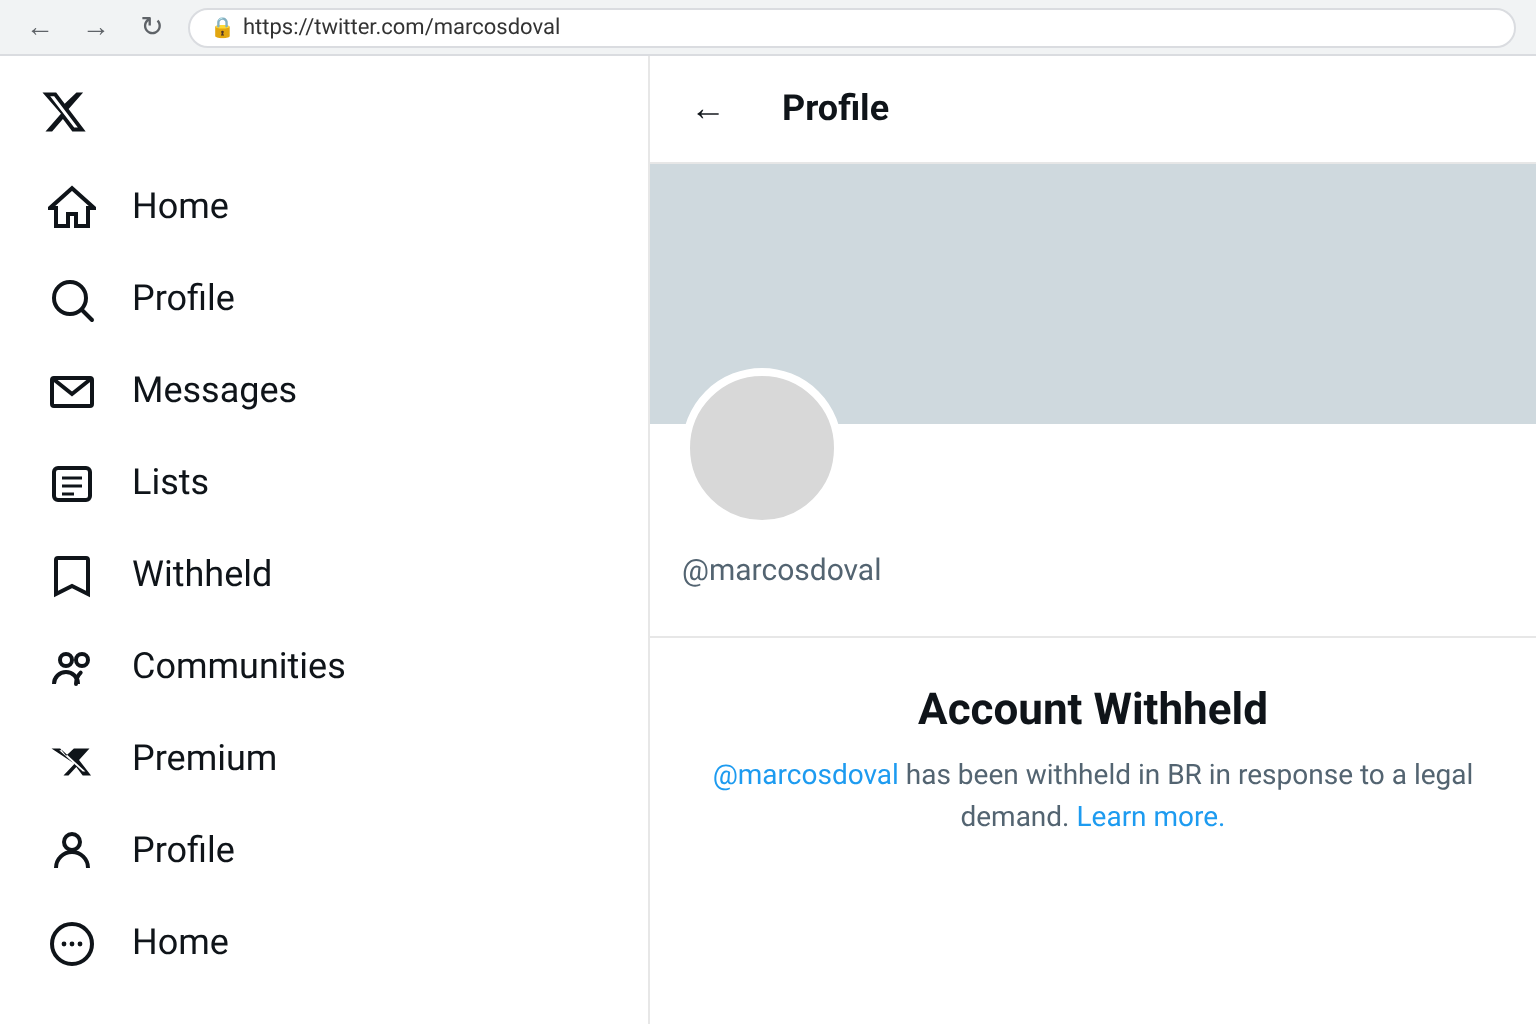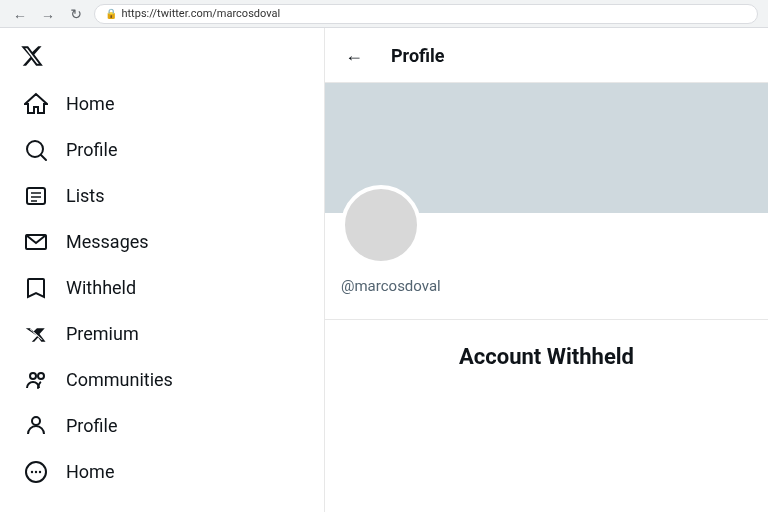--- a/index.html
+++ b/index.html
@@ -231,72 +231,72 @@
           <line x1="17" y1="17" x2="22" y2="22" stroke="#0f1419" stroke-width="2" stroke-linecap="round"></line>
         </svg>
       </div>
       <span class="nav-label">Profile</span>
     </div>
 
 
     <div class="nav-item">
       <div class="nav-icon">
         <svg width="24" height="24" viewBox="0 0 24 24" fill="none" xmlns="http://www.w3.org/2000/svg">
+          <rect x="2" y="5" width="20" height="14" rx="1" stroke="#0f1419" stroke-width="2"></rect>
+          <polyline points="2,5 12,13 22,5" stroke="#0f1419" stroke-width="2" fill="none"></polyline>
+        </svg>
+      </div>
+      <span class="nav-label">Messages</span>
+    </div>
+
+    <div class="nav-item">
+      <div class="nav-icon">
+        <svg width="24" height="24" viewBox="0 0 24 24" fill="none" xmlns="http://www.w3.org/2000/svg">
           <rect x="3" y="4" width="18" height="16" rx="2" stroke="#0f1419" stroke-width="2"></rect>
           <line x1="7" y1="9" x2="17" y2="9" stroke="#0f1419" stroke-width="1.5"></line>
           <line x1="7" y1="13" x2="17" y2="13" stroke="#0f1419" stroke-width="1.5"></line>
           <line x1="7" y1="17" x2="13" y2="17" stroke="#0f1419" stroke-width="1.5"></line>
         </svg>
       </div>
       <span class="nav-label">Lists</span>
     </div>
 
     <div class="nav-item">
       <div class="nav-icon">
         <svg width="24" height="24" viewBox="0 0 24 24" fill="none" xmlns="http://www.w3.org/2000/svg">
-          <rect x="2" y="5" width="20" height="14" rx="1" stroke="#0f1419" stroke-width="2"></rect>
-          <polyline points="2,5 12,13 22,5" stroke="#0f1419" stroke-width="2" fill="none"></polyline>
-        </svg>
-      </div>
-      <span class="nav-label">Messages</span>
-    </div>
-
-    <div class="nav-item">
-      <div class="nav-icon">
-        <svg width="24" height="24" viewBox="0 0 24 24" fill="none" xmlns="http://www.w3.org/2000/svg">
           <path d="M5 3h14a1 1 0 0 1 1 1v17l-8-4-8 4V4a1 1 0 0 1 1-1z" stroke="#0f1419" stroke-width="2" fill="none"></path>
         </svg>
       </div>
       <span class="nav-label">Withheld</span>
-    </div>
-
-    <div class="nav-item">
-      <div class="nav-icon">
-        <svg width="24" height="24" viewBox="0 0 24 24" fill="none" xmlns="http://www.w3.org/2000/svg">
-          <path d="M18.244 6.25h2.5l-5.227 5.76 6.002 7.74h-4.17l-3.214-4.231-3.901 4.231H7.746l5.53-5.835L1.754 6.25H6.08l2.961 3.636 3.902-3.636Zm-.861 11.52h1.333L7.084 7.126H5.617z" fill="#0f1419"></path>
-        </svg>
-      </div>
-      <span class="nav-label">Premium</span>
     </div>
 
     <div class="nav-item">
       <div class="nav-icon">
         <svg width="24" height="24" viewBox="0 0 24 24" fill="none" xmlns="http://www.w3.org/2000/svg">
           <circle cx="9" cy="8" r="3" stroke="#0f1419" stroke-width="2"></circle>
           <circle cx="17" cy="8" r="3" stroke="#0f1419" stroke-width="2"></circle>
           <path d="M3 20c0-3.31 2.69-6 6-6s6 2.69 6 6" stroke="#0f1419" stroke-width="2" fill="none"></path>
           <path d="M14 20c0-2.21.9-4.21 2.34-5.66" stroke="#0f1419" stroke-width="2" fill="none" stroke-linecap="round"></path>
         </svg>
       </div>
       <span class="nav-label">Communities</span>
     </div>
 
     <div class="nav-item">
       <div class="nav-icon">
         <svg width="24" height="24" viewBox="0 0 24 24" fill="none" xmlns="http://www.w3.org/2000/svg">
+          <path d="M18.244 6.25h2.5l-5.227 5.76 6.002 7.74h-4.17l-3.214-4.231-3.901 4.231H7.746l5.53-5.835L1.754 6.25H6.08l2.961 3.636 3.902-3.636Zm-.861 11.52h1.333L7.084 7.126H5.617z" fill="#0f1419"></path>
+        </svg>
+      </div>
+      <span class="nav-label">Premium</span>
+    </div>
+
+    <div class="nav-item">
+      <div class="nav-icon">
+        <svg width="24" height="24" viewBox="0 0 24 24" fill="none" xmlns="http://www.w3.org/2000/svg">
           <circle cx="12" cy="7" r="4" stroke="#0f1419" stroke-width="2"></circle>
           <path d="M4 20c0-4.42 3.58-8 8-8s8 3.58 8 8" stroke="#0f1419" stroke-width="2" fill="none"></path>
         </svg>
       </div>
       <span class="nav-label">Profile</span>
     </div>
 
     <div class="nav-item">
       <div class="nav-icon">
         <svg width="24" height="24" viewBox="0 0 24 24" fill="none" xmlns="http://www.w3.org/2000/svg">
@@ -323,16 +323,21 @@
     <div class="avatar-area">
       <div class="avatar"></div>
     </div>
 
     <div class="user-info">
       <div class="username">@marcosdoval</div>
     </div>
 
     <div class="withheld-section">
       <div class="withheld-title">Account Withheld</div>
+      <div class="withheld-text">
+        <span class="withheld-handle">@marcosdoval</span>
+        <span> has been withheld in BR in response to a legal demand. </span>
+        <a href="#" class="withheld-link">Learn more.</a>
+      </div>
     </div>
 
   </div>
 </div>
 
 </body></html>

